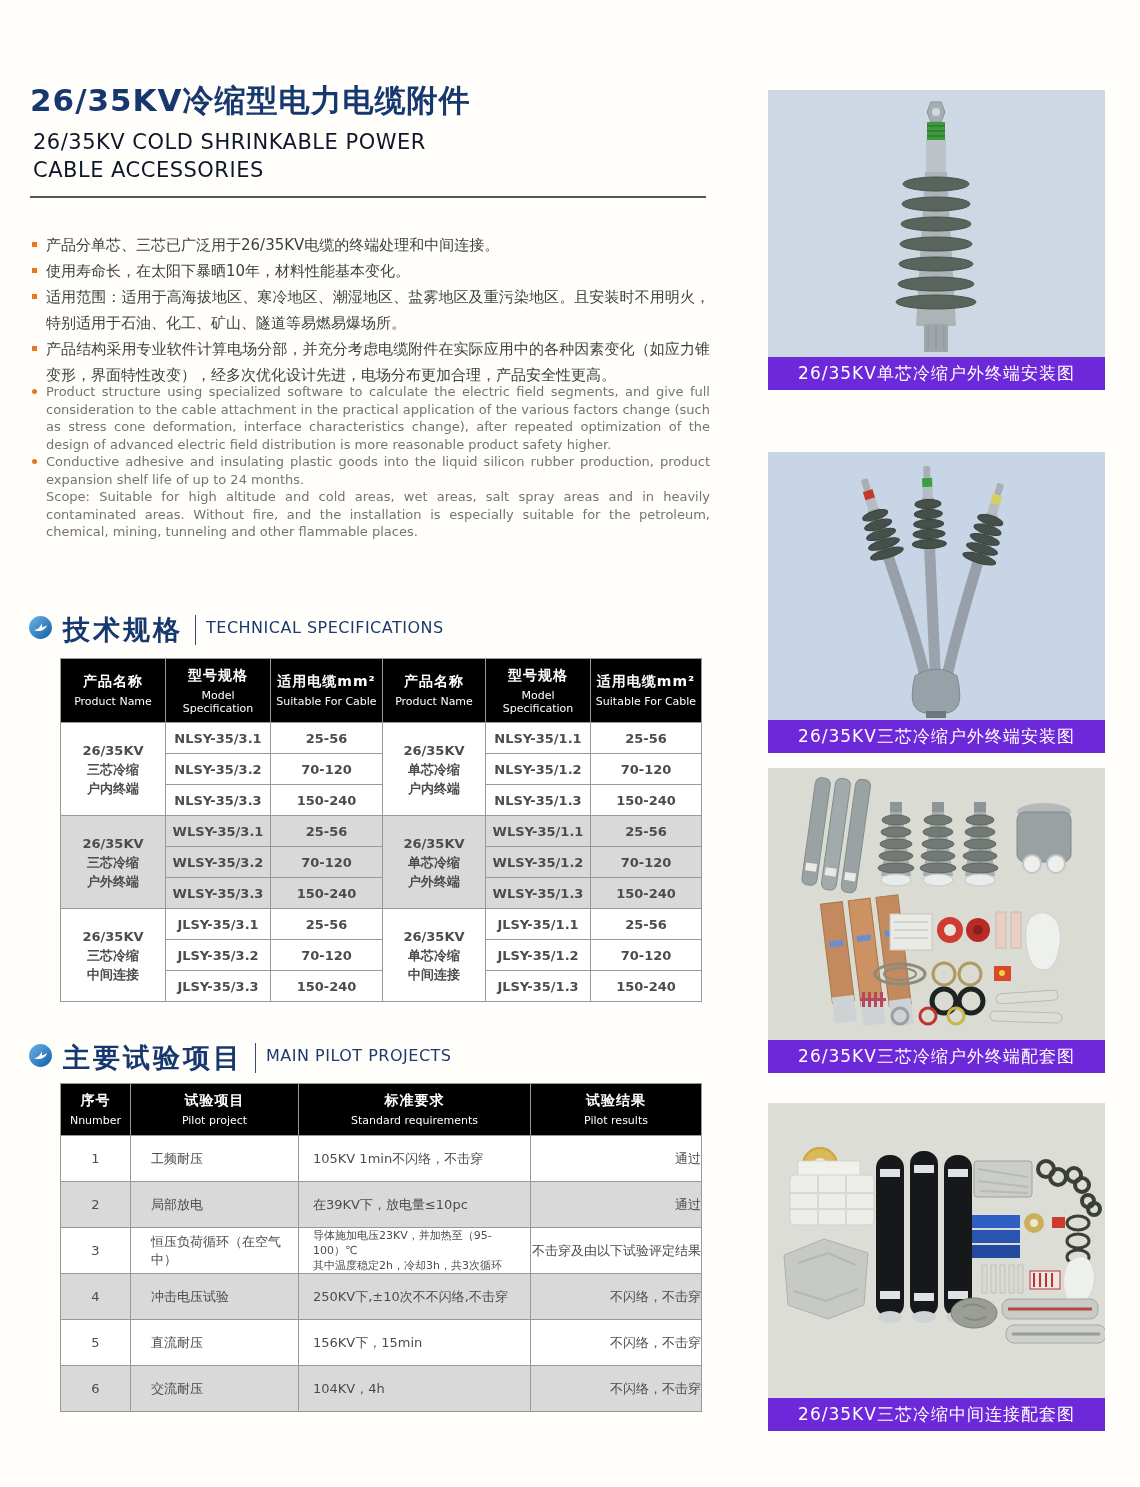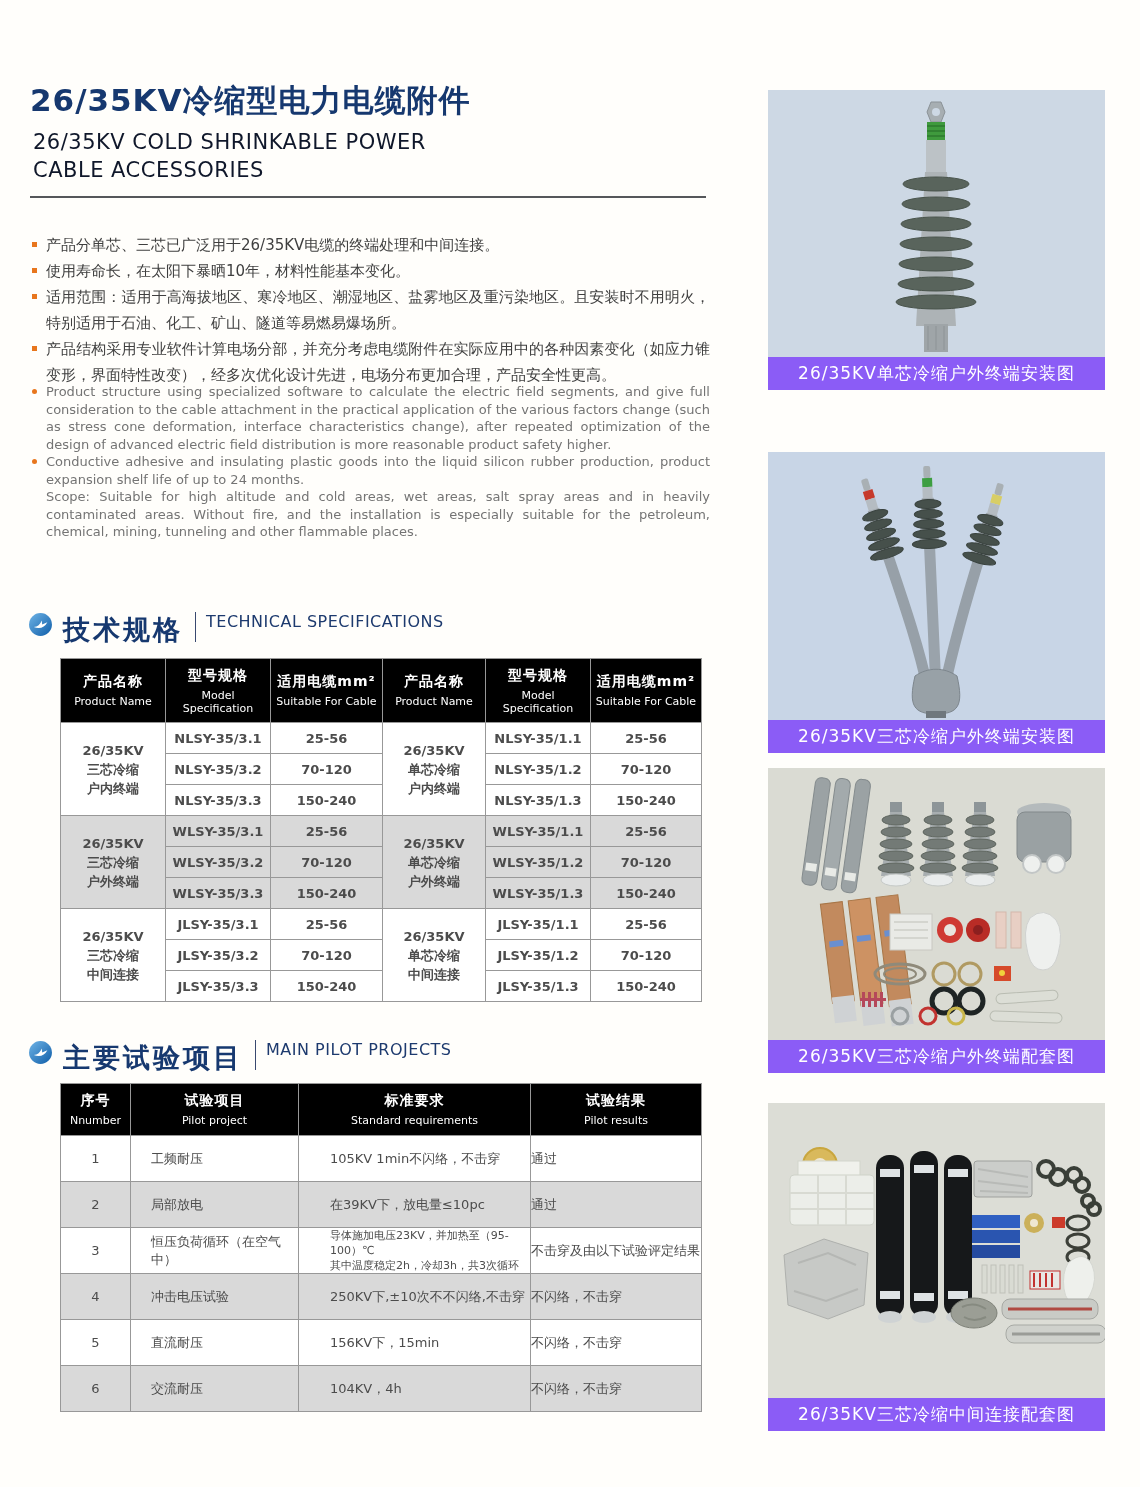--- a/index.html
+++ b/index.html
@@ -21,21 +21,21 @@
   .zh-list li::before { content:""; position:absolute; left:2px; top:10px; width:5px; height:5px;
                         background:#e8761d; }
   .en-list { position:absolute; left:30px; top:383px; width:680px; list-style:none; }
   .en-list li { position:relative; padding-left:16px; font-size:13px; line-height:17.5px;
                 color:#747474; text-align:justify; }
   .en-list li::before { content:""; position:absolute; left:2px; top:6px; width:5px; height:5px;
                         border-radius:50%; background:#e8761d; }
   .scope { padding-left:16px; font-size:13px; line-height:17.5px; color:#747474; text-align:justify; }
 
   
-  .sec-header { position:absolute; left:28px; display:flex; align-items:flex-start; }
+  .sec-header { position:absolute; left:28px; display:flex; align-items:center; }
   .sec-header.s1 { top:612px; }
   .sec-header.s2 { top:1040px; }
   .sec-icon { width:25px; height:25px; margin-bottom:5px; }
   .sec-zh { font-size:27px; font-weight:800; color:#16386f; letter-spacing:3px; margin-left:10px; }
   .sec-div { width:1px; height:30px; background:#39496f; margin:0 10px 1px 12px; }
   .sec-en { font-size:16px; color:#1d3a6e; padding-bottom:5px; letter-spacing:.5px; }
 
   
   table { border-collapse:collapse; table-layout:fixed; position:absolute; left:60px;
           background:#fff; }
@@ -50,30 +50,30 @@
   .t1 tbody tr { height:31px;font-weight:bold; }
   .t1 td { font-size:13px; color:#4c4c4c; text-align:center; vertical-align:middle; }
   .t1 td.prod span { display:block; line-height:19px; }
 
   .t2 { top:1083px; width:641px; }
   .t2 thead tr { height:52px; }
   .t2 tbody tr { height:46px; }
   .t2 td { font-size:13px; color:#4c4c4c; vertical-align:middle; }
   .t2 td.no  { text-align:center; }
   .t2 td.proj{ padding-left:20px; }
-  .t2 td.std { padding-left:31px; padding-right:4px;margin-top:48px; }
-  .t2 td.res { padding-left:0; }
+  .t2 td.std { padding-left:14px; padding-right:4px;margin-top:48px; }
+  .t2 td.res { padding-left:0;text-align:right; }
   .t2 td.std.small { font-size:11px; line-height:15px; }
 
   
   .fig { position:absolute; left:768px; width:337px; }
   .f1 { top:90px; }  .f2 { top:432px;margin-top:20px; }  .f3 { top:768px; }  .f4 { top:1103px; }
   .fig-photo { width:100%; overflow:hidden; }
   .fig-photo svg { display:block; }
-  .fig-caption { height:33px; background:#8b5cf6; color:#fff; font-size:17px;
+  .fig-caption { height:33px; background:#6d28d9; color:#fff; font-size:17px;
                  display:flex; align-items:center; justify-content:center; letter-spacing:1px; }
 </style>
 </head>
 <body>
 
 <div class="page">
 
   <h1 class="title">26/35KV冷缩型电力电缆附件</h1>
   <div class="subtitle">
     <div>26/35KV COLD SHRINKABLE POWER</div>

